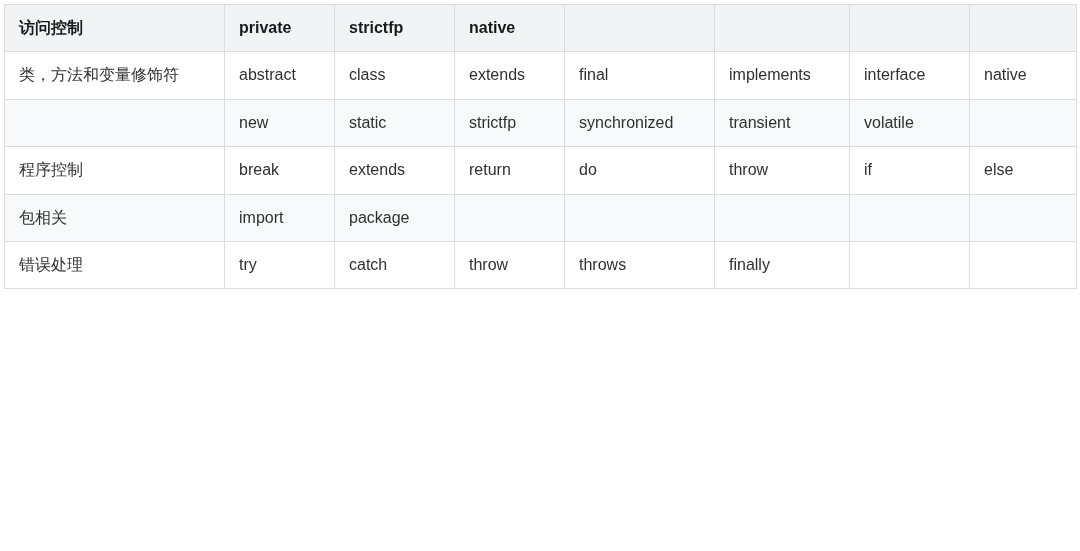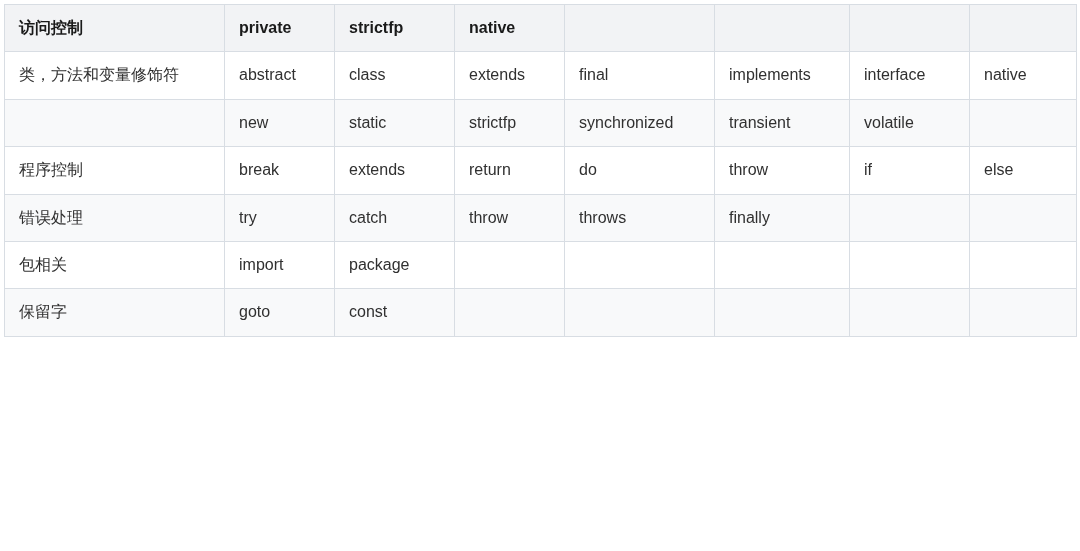--- a/index.html
+++ b/index.html
@@ -98,43 +98,33 @@
       <td>程序控制</td>
       <td>break</td>
       <td>extends</td>
       <td>return</td>
       <td>do</td>
       <td>throw</td>
       <td>if</td>
       <td>else</td>
     </tr>
     <tr>
-      <td>错误处理</td>
-      <td>try</td>
-      <td>catch</td>
-      <td>throw</td>
-      <td>throws</td>
-      <td>finally</td>
-      <td></td>
-      <td></td>
-    </tr>
-    <tr>
       <td>包相关</td>
       <td>import</td>
       <td>package</td>
       <td></td>
       <td></td>
       <td></td>
       <td></td>
       <td></td>
     </tr>
     <tr>
-      <td>保留字</td>
-      <td>goto</td>
-      <td>const</td>
-      <td></td>
-      <td></td>
-      <td></td>
+      <td>错误处理</td>
+      <td>try</td>
+      <td>catch</td>
+      <td>throw</td>
+      <td>throws</td>
+      <td>finally</td>
       <td></td>
       <td></td>
     </tr>
   </tbody>
 </table>
 
 </body></html>

